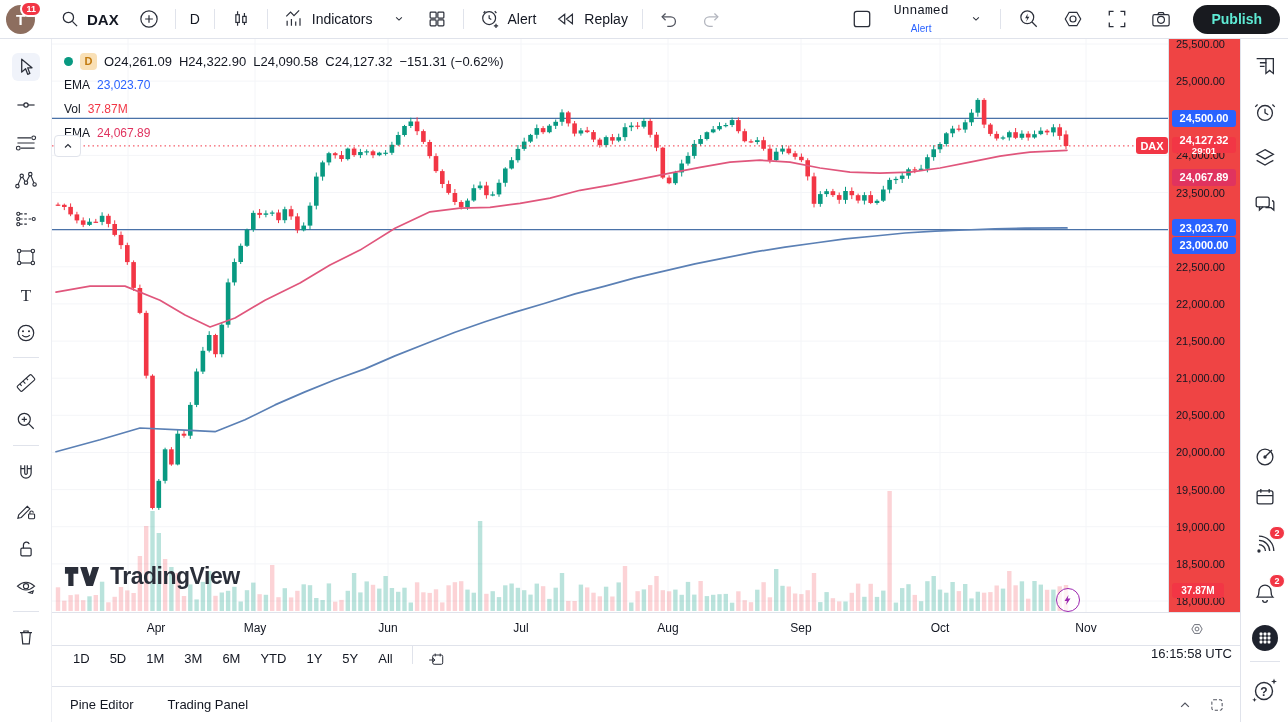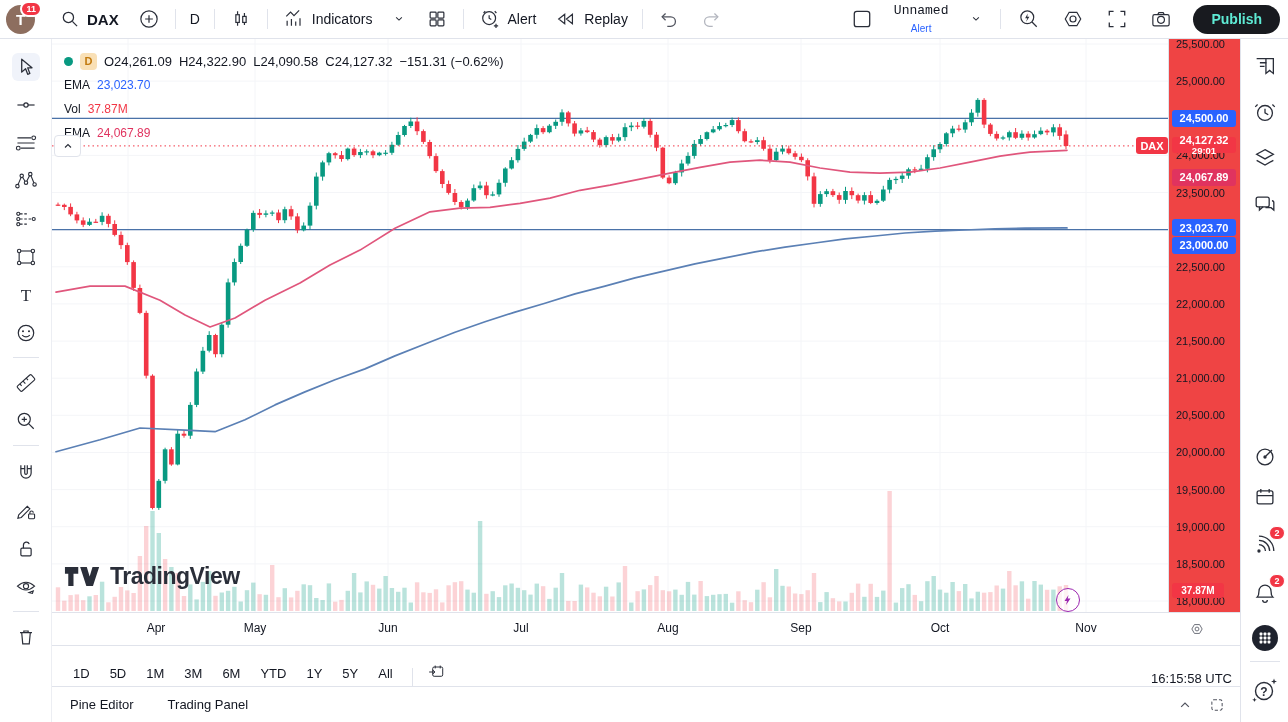--- a/index.html
+++ b/index.html
@@ -75,21 +75,21 @@
     border-radius:50%; display:flex; align-items:center; justify-content:center; z-index:3;
     background:rgba(255,255,255,.7); cursor:pointer; }
 
   
   .taxis { position:relative; height:33px; flex:0 0 33px; border-top:1px solid #e0e3eb; background:#fff; }
   .month { position:absolute; top:8px; font-size:12px; color:#131722; transform:translateX(-50%); }
   .ax-gear { position:absolute; left:1136px; top:7px; color:#6a6d78; cursor:pointer; }
 
   
   .rangerow { position:relative; height:41px; flex:0 0 41px; border-top:1px solid #e0e3eb;
-    display:flex; align-items:flex-end; padding-left:12px; gap:2px; background:#fff; }
+    display:flex; align-items:flex-start; padding-left:12px; gap:2px; background:#fff; }
   .rbtn { font-size:13px; color:#131722; padding:5px 9px; border-radius:6px; cursor:pointer; background:none; border:none;
     font-family:inherit; }
   .rdiv { width:1px; height:18px; background:#e0e3eb; margin:0 8px; }
   .clock { position:absolute; right:8px; font-size:13px; color:#131722; cursor:pointer; }
 
   
   .bottombar { position:relative; height:36px; flex:0 0 36px; border-top:1px solid #e0e3eb;
     display:flex; align-items:center; padding-left:18px; gap:34px; background:#fff; }
   .bb-item { font-size:13px; color:#131722; cursor:pointer; }
   .bb-icons { position:absolute; right:14px; display:flex; align-items:center; gap:14px; color:#50535e; }

